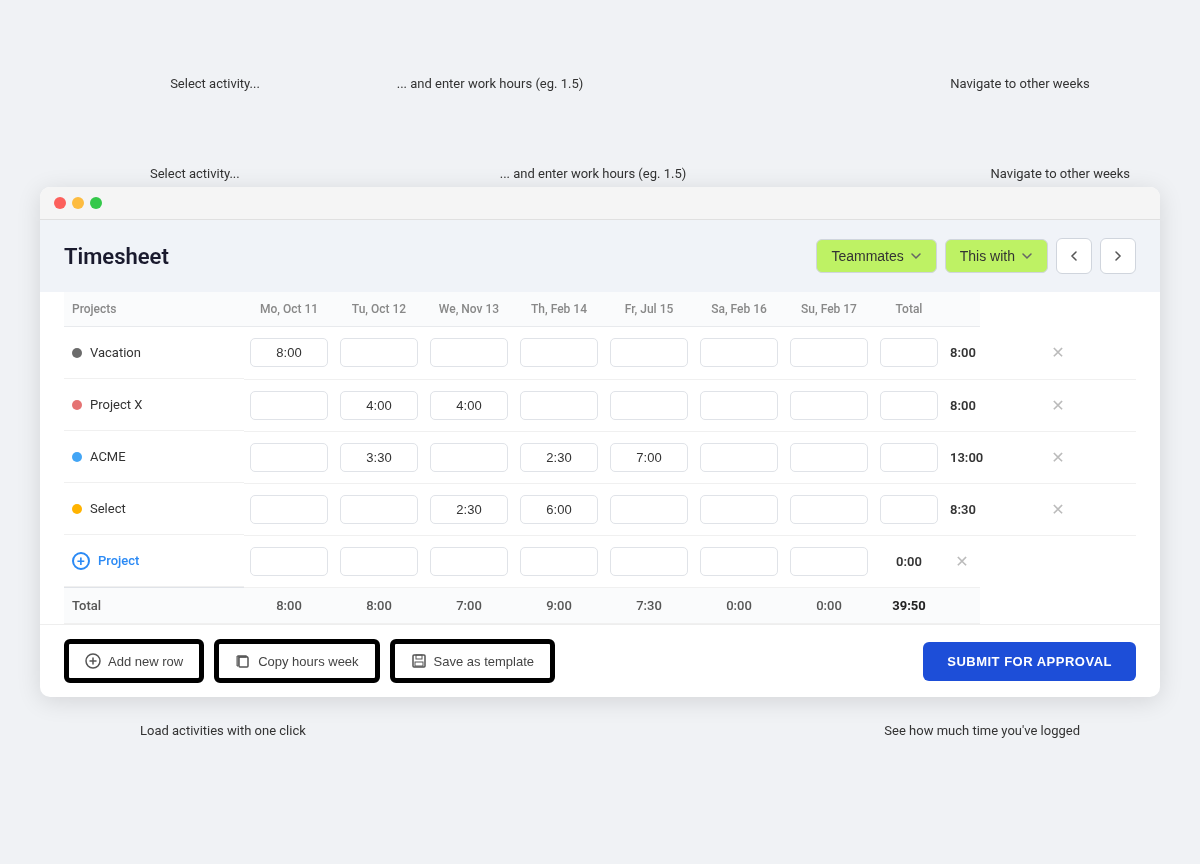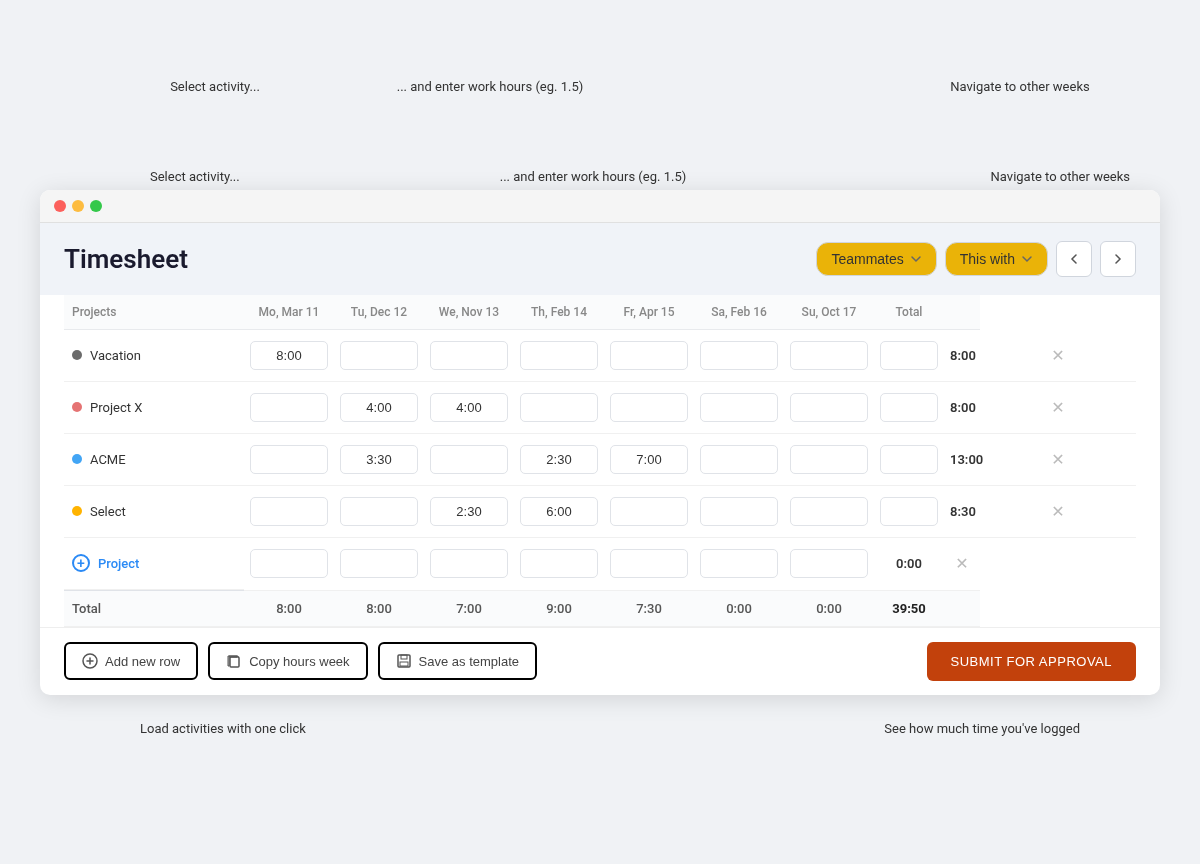--- a/index.html
+++ b/index.html
@@ -43,37 +43,37 @@
       background: #ccc;
     }
     .header {
       background: #f0f3f8;
       padding: 18px 24px;
       display: flex;
       align-items: center;
       justify-content: space-between;
     }
     .header-title {
-      font-size: 26px;
+      font-size: 22px;
       font-weight: 600;
       color: #1a1a2e;
     }
     .header-controls {
       display: flex;
       align-items: center;
       gap: 8px;
     }
     .btn-dropdown {
       display: flex;
       align-items: center;
       gap: 6px;
       padding: 8px 14px;
       border: 1px solid #d0d5dd;
-      border-radius: 12px;
-      background: #eab308;
+      border-radius: 6px;
+      background: #bef264;
       font-size: 14px;
       color: #333;
       cursor: pointer;
     }
     .btn-dropdown svg { flex-shrink: 0; }
     .btn-nav {
       width: 36px; height: 36px;
       border: 1px solid #d0d5dd;
       border-radius: 6px;
       background: #fff;
@@ -193,37 +193,37 @@
       display: flex;
       align-items: center;
       gap: 10px;
       border-top: 1px solid #eee;
     }
     .footer-btn {
       display: flex;
       align-items: center;
       gap: 7px;
       padding: 9px 16px;
-      border: 2px solid #000000;
+      border: 5px solid #000000;
       border-radius: 6px;
       background: #fff;
       font-size: 13px;
       color: #444;
       cursor: pointer;
     }
     .footer-btn svg { flex-shrink: 0; }
     .submit-btn {
       margin-left: auto;
       padding: 12px 24px;
-      background: #c2410c;
+      background: #1d4ed8;
       color: #fff;
       border: none;
       border-radius: 6px;
       font-size: 13px;
-      font-weight: 400;
+      font-weight: 700;
       letter-spacing: 0.5px;
       cursor: pointer;
       text-transform: uppercase;
     }
     .col-project { width: 180px; }
     .col-day { width: 90px; }
     .col-total { width: 70px; }
     .col-remove { width: 36px; }
   </style>
 </head>
@@ -291,27 +291,27 @@
           <col class="col-day">
           <col class="col-day">
           <col class="col-day">
           <col class="col-day">
           <col class="col-total">
           <col class="col-remove">
         </colgroup>
         <thead>
           <tr>
             <th>Projects</th>
-            <th>Mo, Mar 11</th>
-            <th>Tu, Dec 12</th>
+            <th>Mo, Oct 11</th>
+            <th>Tu, Oct 12</th>
             <th>We, Nov 13</th>
             <th>Th, Feb 14</th>
-            <th>Fr, Apr 15</th>
+            <th>Fr, Jul 15</th>
             <th>Sa, Feb 16</th>
-            <th>Su, Oct 17</th>
+            <th>Su, Feb 17</th>
             <th>Total</th>
             <th></th>
           </tr>
         </thead>
         <tbody id="timesheet-body">
 
         <tr>
               <td>
                 <span class="project-dot" style="background:#6b6b6b;"></span>
                 <span>Vacation</span>

